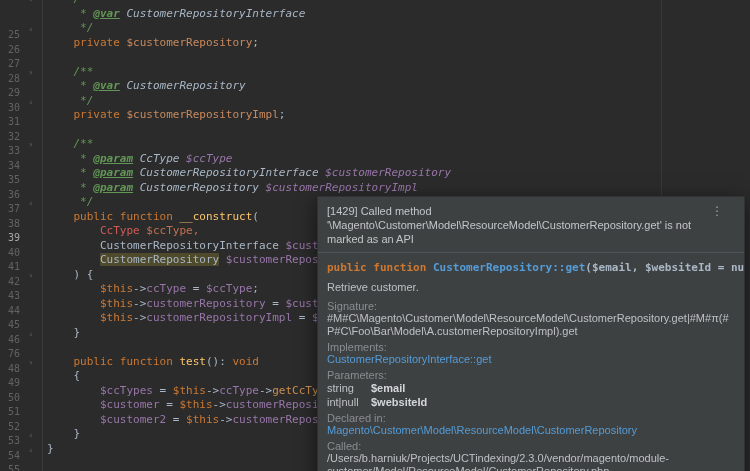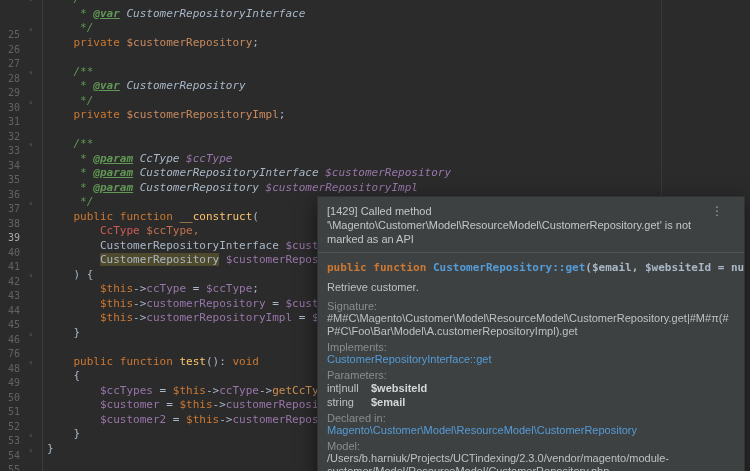--- a/index.html
+++ b/index.html
@@ -258,30 +258,30 @@
         <div class="doc-label">Signature:</div>
         <div class="doc-value">#M#C\Magento\Customer\Model\ResourceModel\CustomerRepository.get|#M#π(#P#C\Foo\Bar\Model\A.customerRepositoryImpl).get</div>
       </div>
       <div class="doc-row">
         <div class="doc-label">Implements:</div>
         <div class="doc-value"><span class="link">CustomerRepositoryInterface::get</span></div>
       </div>
       <div class="doc-row">
         <div class="doc-label">Parameters:</div>
         <div class="doc-value">
+          <div class="param-line"><span class="param-type">string</span><span class="param-name">$email</span></div>
           <div class="param-line"><span class="param-type">int|null</span><span class="param-name">$websiteId</span></div>
-          <div class="param-line"><span class="param-type">string</span><span class="param-name">$email</span></div>
         </div>
       </div>
       <div class="doc-row gap-top">
         <div class="doc-label">Declared in:</div>
         <div class="doc-value"><span class="link">Magento\Customer\Model\ResourceModel\CustomerRepository</span></div>
       </div>
       <div class="doc-row">
-        <div class="doc-label">Model:</div>
+        <div class="doc-label">Called:</div>
         <div class="doc-value">/Users/b.harniuk/Projects/UCTindexing/2.3.0/vendor/magento/module-customer/Model/ResourceModel/CustomerRepository.php</div>
       </div>
     </div>
   <div class="popup-footer">
     <div class="footer-link">
       <span class="code-part">'get'</span><span class="rest-part"> on www.php.net</span><span class="ext-arrow">↗</span>
     </div>
     <div class="kebab">⋮</div>
   </div>
 </div>

